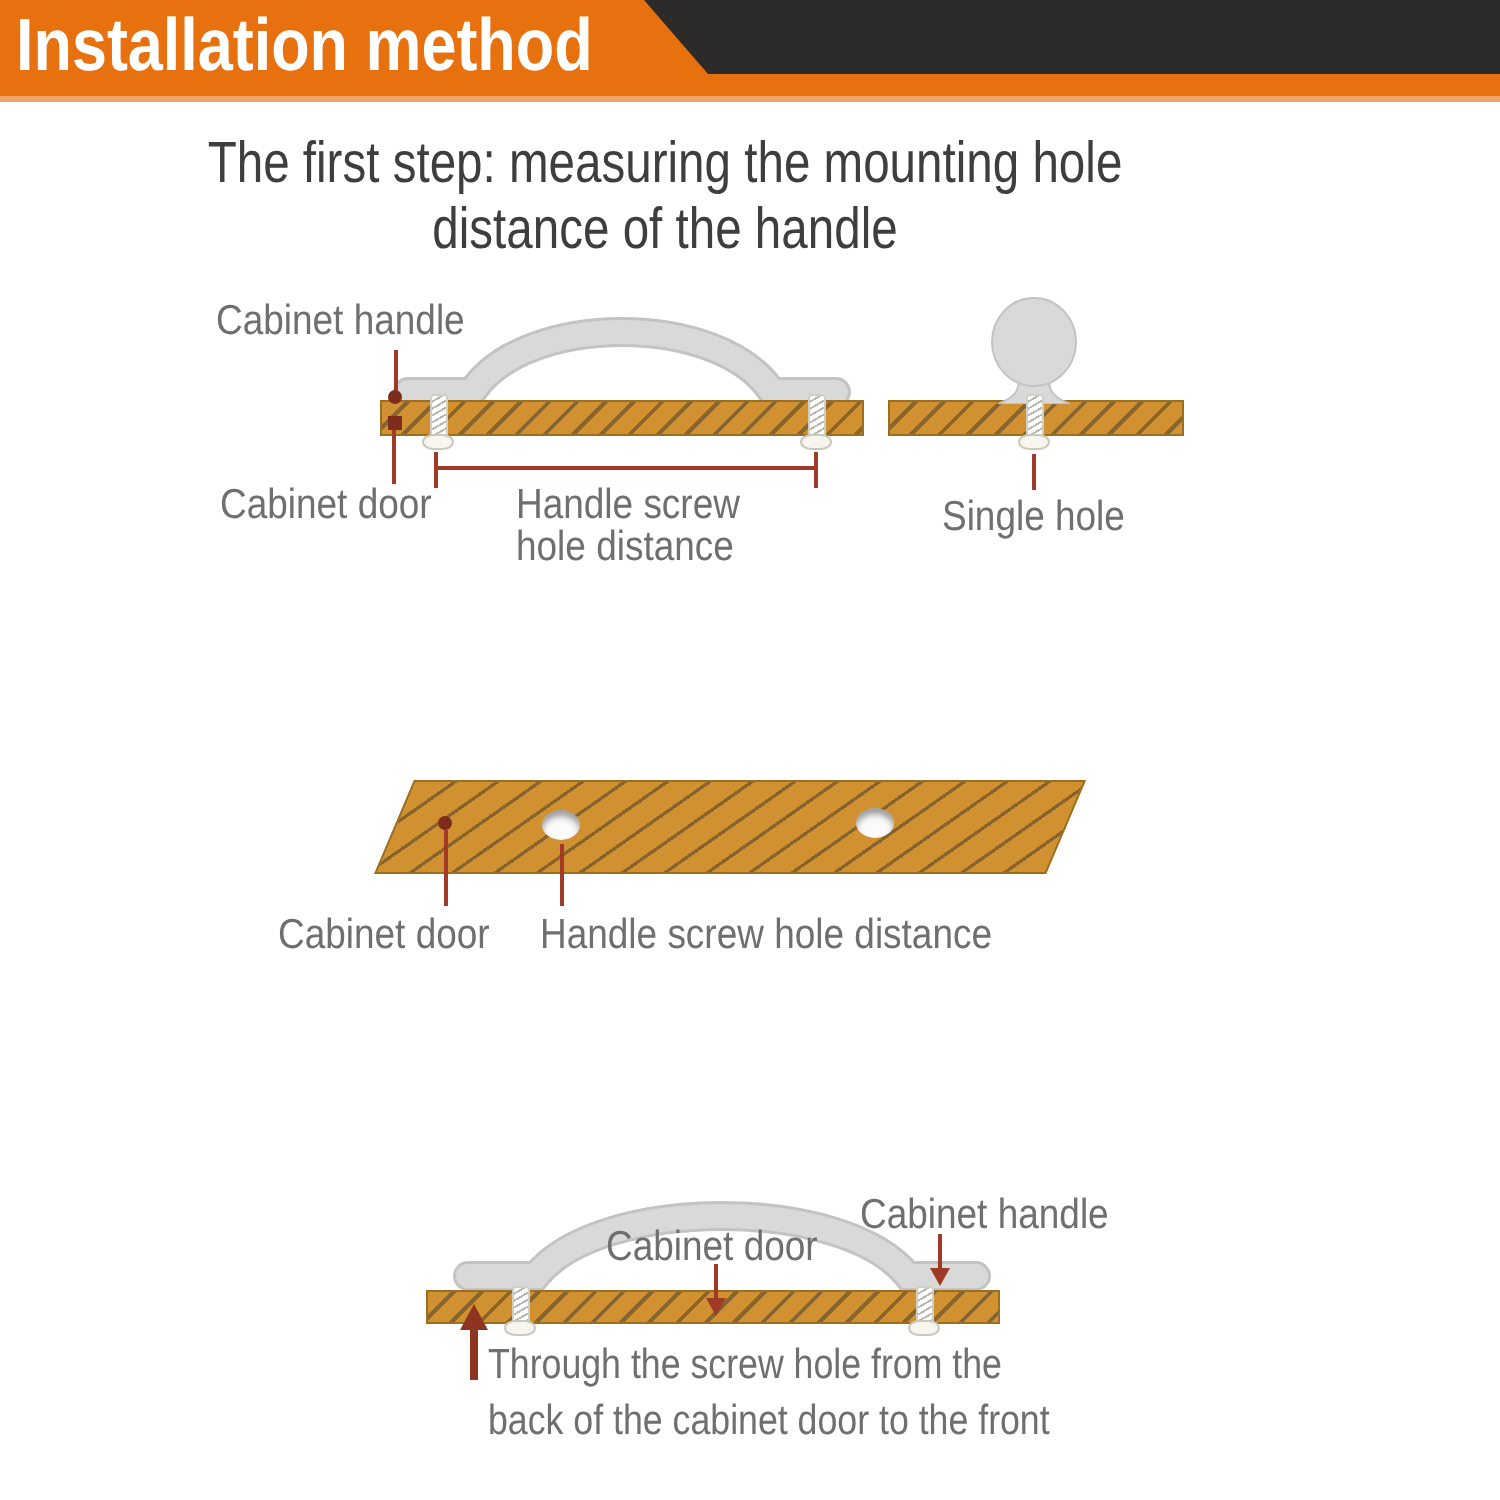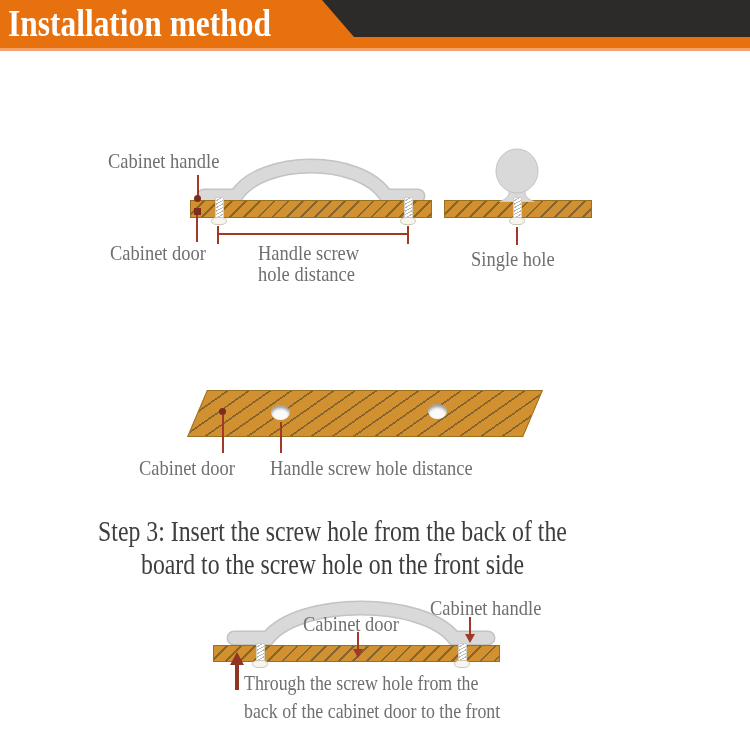--- a/index.html
+++ b/index.html
@@ -1,18 +1,18 @@
 <!DOCTYPE html>
 <html><head>
 <meta charset="utf-8">
 <style>
   html,body { margin:0; padding:0; background:#ffffff; }
   .canvas {
     position:relative; width:750px; height:750px; background:#ffffff;
-    font-family:Liberation Serif, serif; overflow:hidden;
+    font-family:Liberation Sans, sans-serif; overflow:hidden;
   }
   .abs { position:absolute; }
 
   
   .banner { left:0; top:0; width:750px; height:48px; background:#e8710f; }
   .banner-underline { left:0; top:48px; width:750px; height:3px; background:#f2a36b; }
   .wedge { left:322px; top:0; width:428px; height:37px; background:#2d2b2a;
            clip-path:polygon(0 0, 100% 0, 100% 100%, 32px 100%); }
   .banner-title { left:8px; top:2px; color:#ffffff; font-size:37px; font-weight:700;
                   white-space:nowrap; }
@@ -62,20 +62,24 @@
 </head>
 <body>
 
 <div class="canvas">
 
   <div class="abs banner"></div>
   <div class="abs wedge"></div>
   <div class="abs banner-underline"></div>
   <div class="abs banner-title"><span class="cx85">Installation method</span></div>
 
+  <div class="abs heading" style="top:66px;">
+    <span class="ln">The first step: measuring the mounting hole</span>
+    <span class="ln">distance of the handle</span>
+  </div>
 
   <div class="abs" style="left:196px; top:150px; width:230px; height:58px;">
     <svg width="230" height="58" viewBox="0 0 230 58">
       <path d="M 8 46 L 40 46 C 66 6, 164 6, 190 46 L 222 46" fill="none" stroke="#c3c3c3" stroke-width="15" stroke-linecap="round"></path>
       <path d="M 8 46 L 40 46 C 66 6, 164 6, 190 46 L 222 46" fill="none" stroke="#d9d9d9" stroke-width="12" stroke-linecap="round"></path>
     </svg>
   </div>
   <div class="abs wood" style="left:190px; top:200px; width:242px; height:18px;"></div>
   <div class="abs wood" style="left:444px; top:200px; width:148px; height:18px;"></div>
 
@@ -114,24 +118,20 @@
   <div class="abs wood-wide" style="left:207px; top:390px; width:336px; height:47px; transform:skewX(-23deg); transform-origin:0 0;"></div>
   <div class="abs hole" style="left:271px; top:405px;"></div>
   <div class="abs hole" style="left:428px; top:404px;"></div>
 
   <div class="abs pdot" style="left:219px; top:408px;"></div>
   <div class="abs pline" style="left:222px; top:415px; height:38px;"></div>
   <div class="abs pline" style="left:280px; top:422px; height:31px;"></div>
   <div class="abs lbl" style="left:139px; top:456px;">Cabinet door</div>
   <div class="abs lbl" style="left:270px; top:456px;">Handle screw hole distance</div>
 
-  <div class="abs heading" style="top:515px;">
-    <span class="ln">Step 3: Insert the screw hole from the back of the</span>
-    <span class="ln">board to the screw hole on the front side</span>
-  </div>
 
   <div class="abs" style="left:226px; top:592px; width:270px; height:58px;">
     <svg width="270" height="58" viewBox="0 0 270 58">
       <path d="M 8 46 L 42 46 C 74 6, 196 6, 228 46 L 262 46" fill="none" stroke="#c3c3c3" stroke-width="15" stroke-linecap="round"></path>
       <path d="M 8 46 L 42 46 C 74 6, 196 6, 228 46 L 262 46" fill="none" stroke="#d9d9d9" stroke-width="12" stroke-linecap="round"></path>
     </svg>
   </div>
   <div class="abs wood" style="left:213px; top:645px; width:287px; height:17px;"></div>
   <div class="abs screw" style="left:256px; top:643px; height:20px;"></div>
   <div class="abs cap" style="left:252px; top:660px;"></div>

